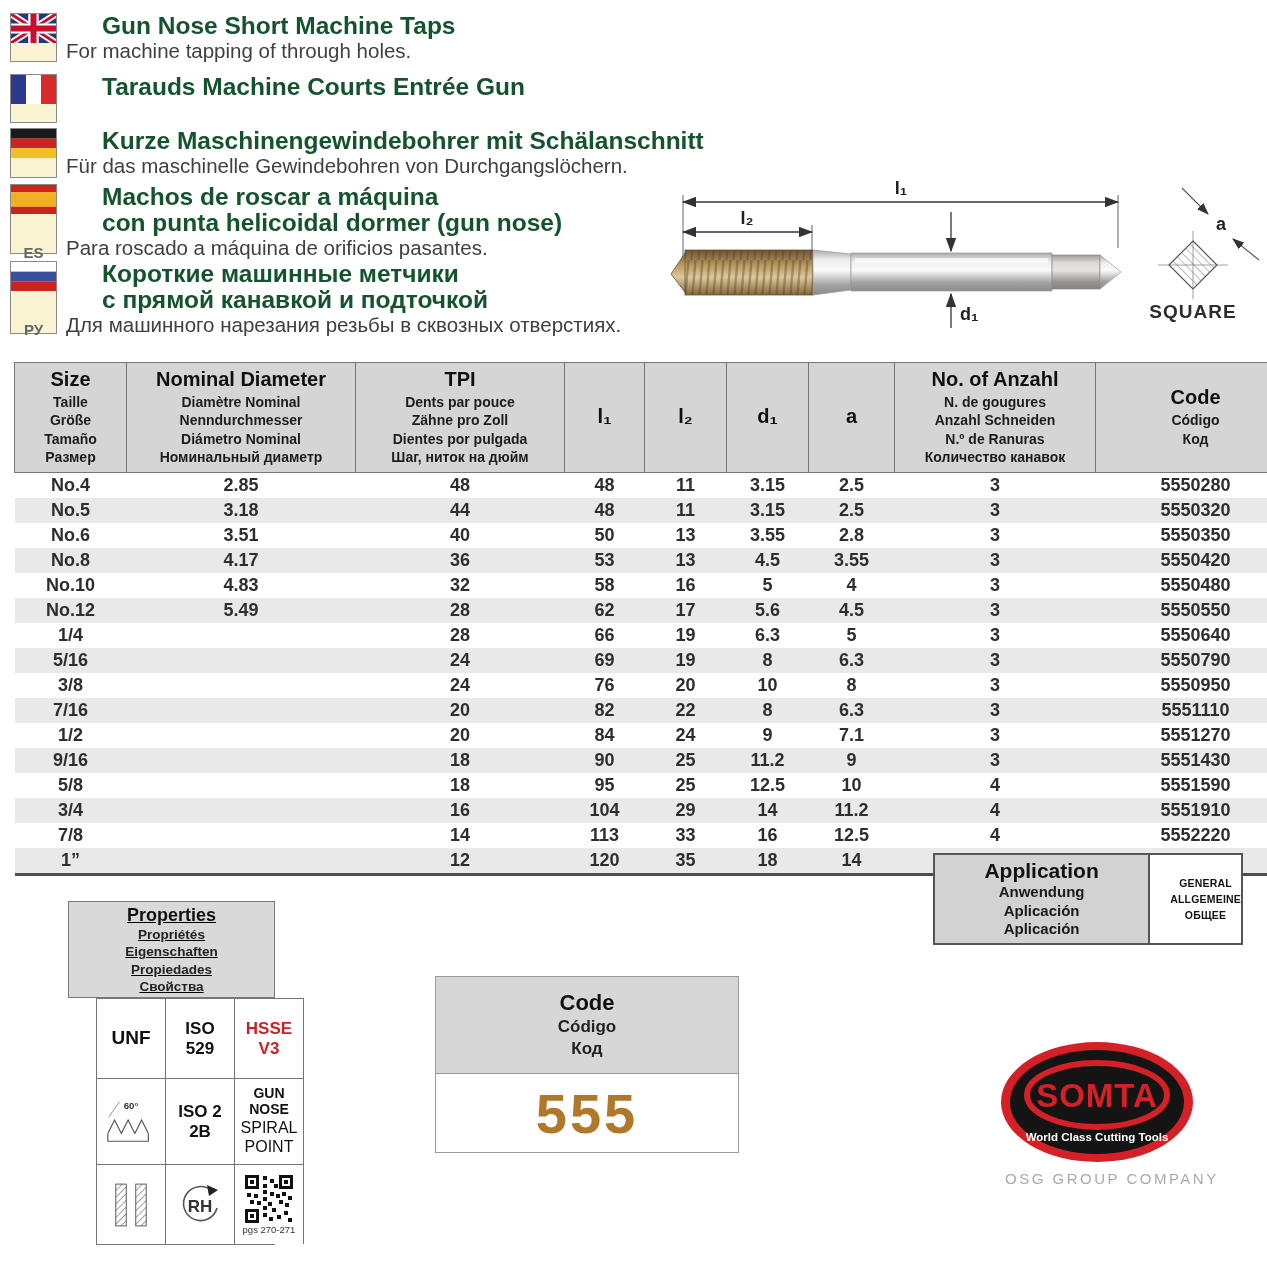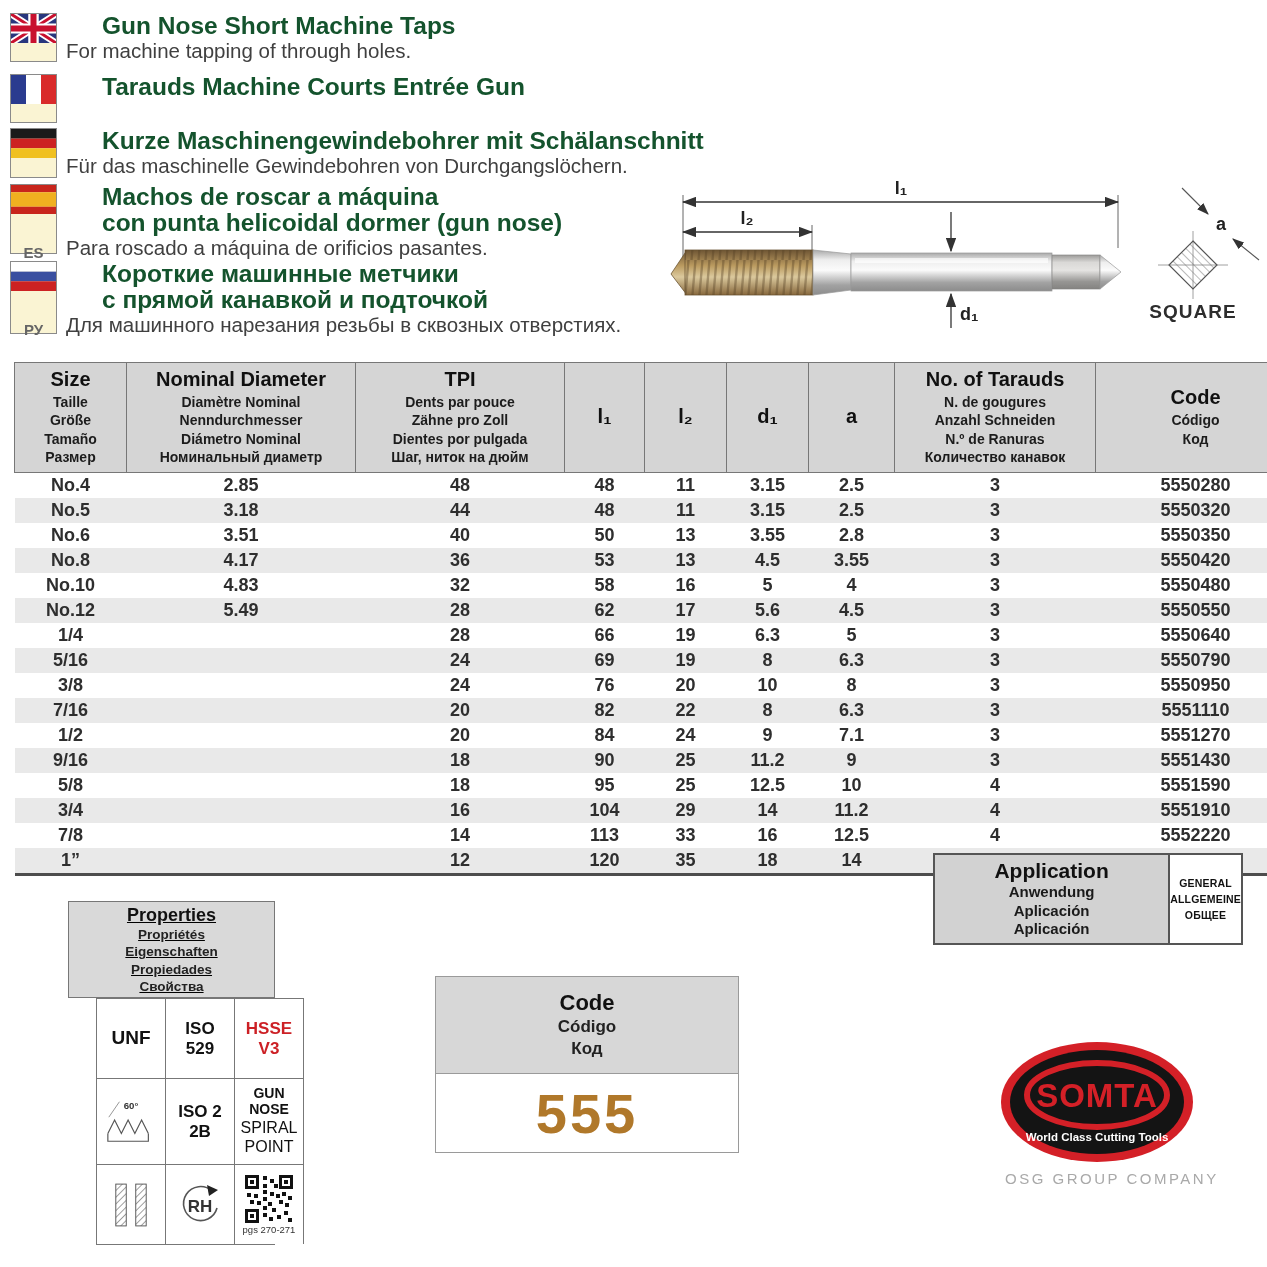--- a/index.html
+++ b/index.html
@@ -48,21 +48,21 @@
   .code-header{background:#d7d7d7;border-bottom:1px solid #9a9a9a;height:96px;display:flex;flex-direction:column;align-items:center;justify-content:center;}
   .ch-main{font-size:22px;font-weight:bold;color:#111;line-height:1.2;}
   .ch-sub{font-size:17px;font-weight:bold;color:#222;line-height:1.3;}
   .code-value{height:78px;display:flex;align-items:center;justify-content:center;font-size:56px;font-weight:bold;color:#b0782a;letter-spacing:3px;}
 
   
   .app-box{position:absolute;left:933px;top:853px;width:310px;height:92px;border:2px solid #555;box-sizing:border-box;display:flex;}
   .app-left{width:235px;background:#d2d2d2;border-right:2px solid #555;display:flex;flex-direction:column;align-items:center;justify-content:center;}
   .app-main{font-size:21px;font-weight:bold;color:#111;line-height:1.15;}
   .app-sub{font-size:15px;font-weight:bold;color:#1a1a1a;line-height:1.25;}
-  .app-right{flex:1;background:#fff;display:flex;flex-direction:column;align-items:center;justify-content:center;}
+  .app-right{flex:1;background:#fff;display:flex;flex-direction:column;align-items:center;justify-content:center;padding-left:20px;}
   .app-val{font-size:10.5px;font-weight:bold;color:#111;line-height:1.55;letter-spacing:0.2px;}
 
   
   .logo-svg{position:absolute;left:1000px;top:1040px;}
   .osg-text{position:absolute;left:1005px;top:1170px;width:190px;text-align:center;font-size:15px;color:#a9a9a9;letter-spacing:2.5px;font-weight:500;white-space:nowrap;}
 </style>
 </head>
 <body>
 
 <div class="page">
@@ -250,21 +250,21 @@
           <th style="width: 77px;">
             <div class="th-main">l₂</div>
           </th>
           <th style="width: 77px;">
             <div class="th-main">d₁</div>
           </th>
           <th style="width: 81px;">
             <div class="th-main">a</div>
           </th>
           <th style="width: 196px;">
-            <div class="th-main">No. of Tarauds</div>
+            <div class="th-main">No. of Anzahl</div>
             <div class="th-sub">N. de gougures</div>
             <div class="th-sub">Anzahl Schneiden</div>
             <div class="th-sub">N.º de Ranuras</div>
             <div class="th-sub">Количество канавок</div>
           </th>
           <th style="width: 195px;">
             <div class="th-main">Code</div>
             <div class="th-sub">Código</div>
             <div class="th-sub">Код</div>
           </th>

